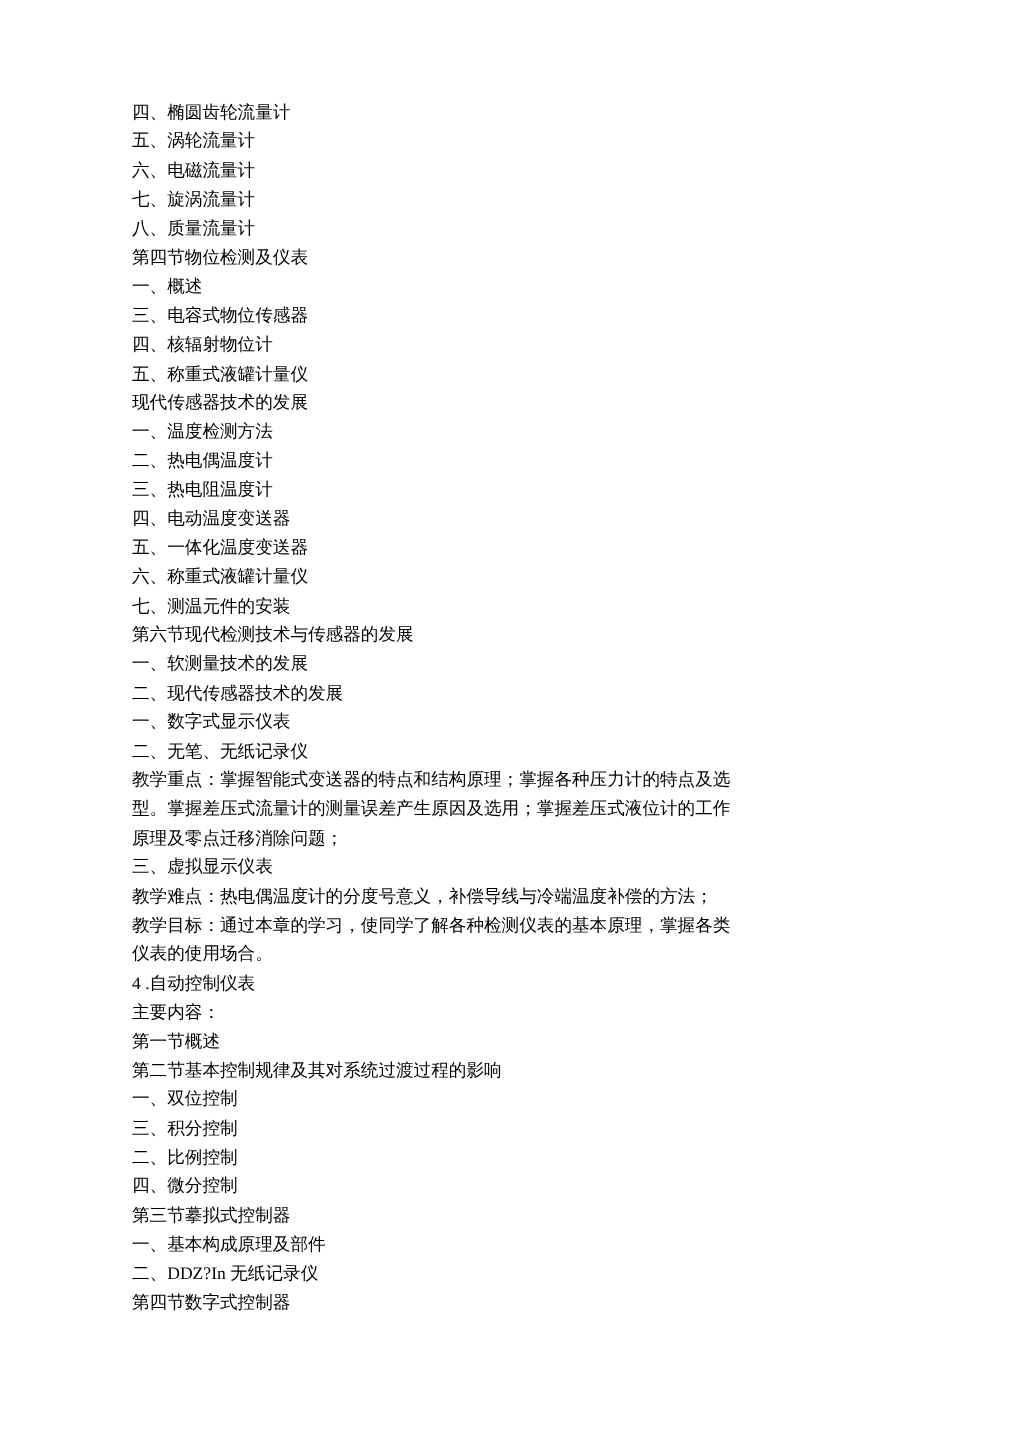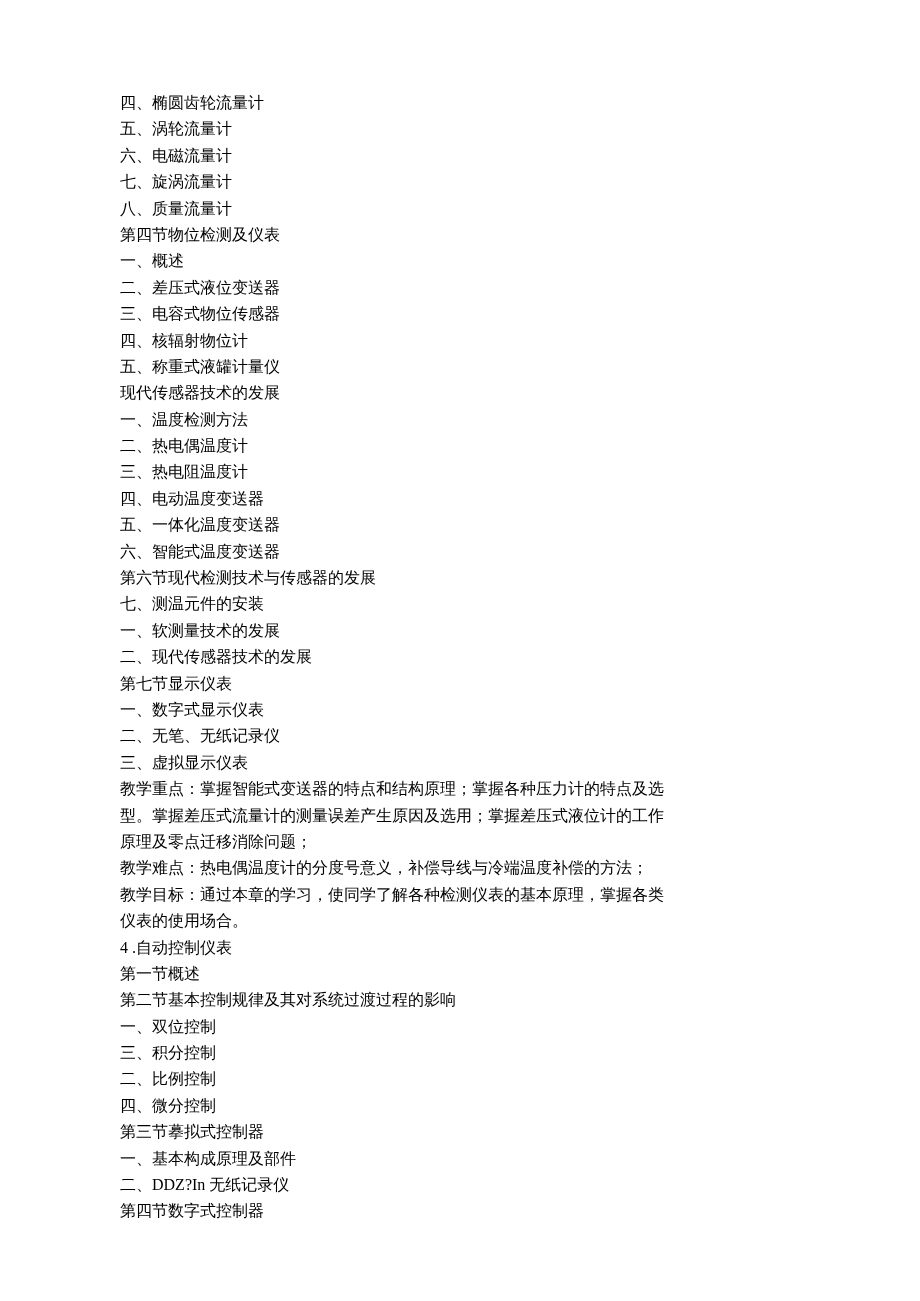--- a/index.html
+++ b/index.html
@@ -28,43 +28,42 @@
 <body>
 
 <div class="page">
   <span class="line">四、椭圆齿轮流量计</span>
   <span class="line">五、涡轮流量计</span>
   <span class="line">六、电磁流量计</span>
   <span class="line">七、旋涡流量计</span>
   <span class="line">八、质量流量计</span>
   <span class="line">第四节物位检测及仪表</span>
   <span class="line">一、概述</span>
-  <span class="line">二、差压式液位变送器</span>
   <span class="line">三、电容式物位传感器</span>
   <span class="line">四、核辐射物位计</span>
   <span class="line">五、称重式液罐计量仪</span>
   <span class="line">现代传感器技术的发展</span>
   <span class="line">一、温度检测方法</span>
   <span class="line">二、热电偶温度计</span>
   <span class="line">三、热电阻温度计</span>
   <span class="line">四、电动温度变送器</span>
   <span class="line">五、一体化温度变送器</span>
-  <span class="line">六、智能式温度变送器</span>
+  <span class="line">六、称重式液罐计量仪</span>
+  <span class="line">七、测温元件的安装</span>
   <span class="line">第六节现代检测技术与传感器的发展</span>
-  <span class="line">七、测温元件的安装</span>
   <span class="line">一、软测量技术的发展</span>
   <span class="line">二、现代传感器技术的发展</span>
-  <span class="line">第七节显示仪表</span>
   <span class="line">一、数字式显示仪表</span>
   <span class="line">二、无笔、无纸记录仪</span>
+  <span class="line">教学重点：掌握智能式变送器的特点和结构原理；掌握各种压力计的特点及选型。掌握差压式流量计的测量误差产生原因及选用；掌握差压式液位计的工作原理及零点迁移消除问题；</span>
   <span class="line">三、虚拟显示仪表</span>
-  <span class="line">教学重点：掌握智能式变送器的特点和结构原理；掌握各种压力计的特点及选型。掌握差压式流量计的测量误差产生原因及选用；掌握差压式液位计的工作原理及零点迁移消除问题；</span>
   <span class="line">教学难点：热电偶温度计的分度号意义，补偿导线与冷端温度补偿的方法；</span>
   <span class="line">教学目标：通过本章的学习，使同学了解各种检测仪表的基本原理，掌握各类仪表的使用场合。</span>
   <span class="line">4 .自动控制仪表</span>
+  <span class="line">主要内容：</span>
   <span class="line">第一节概述</span>
   <span class="line">第二节基本控制规律及其对系统过渡过程的影响</span>
   <span class="line">一、双位控制</span>
   <span class="line">三、积分控制</span>
   <span class="line">二、比例控制</span>
   <span class="line">四、微分控制</span>
   <span class="line">第三节摹拟式控制器</span>
   <span class="line">一、基本构成原理及部件</span>
   <span class="line">二、DDZ?In 无纸记录仪</span>
   <span class="line">第四节数字式控制器</span>

